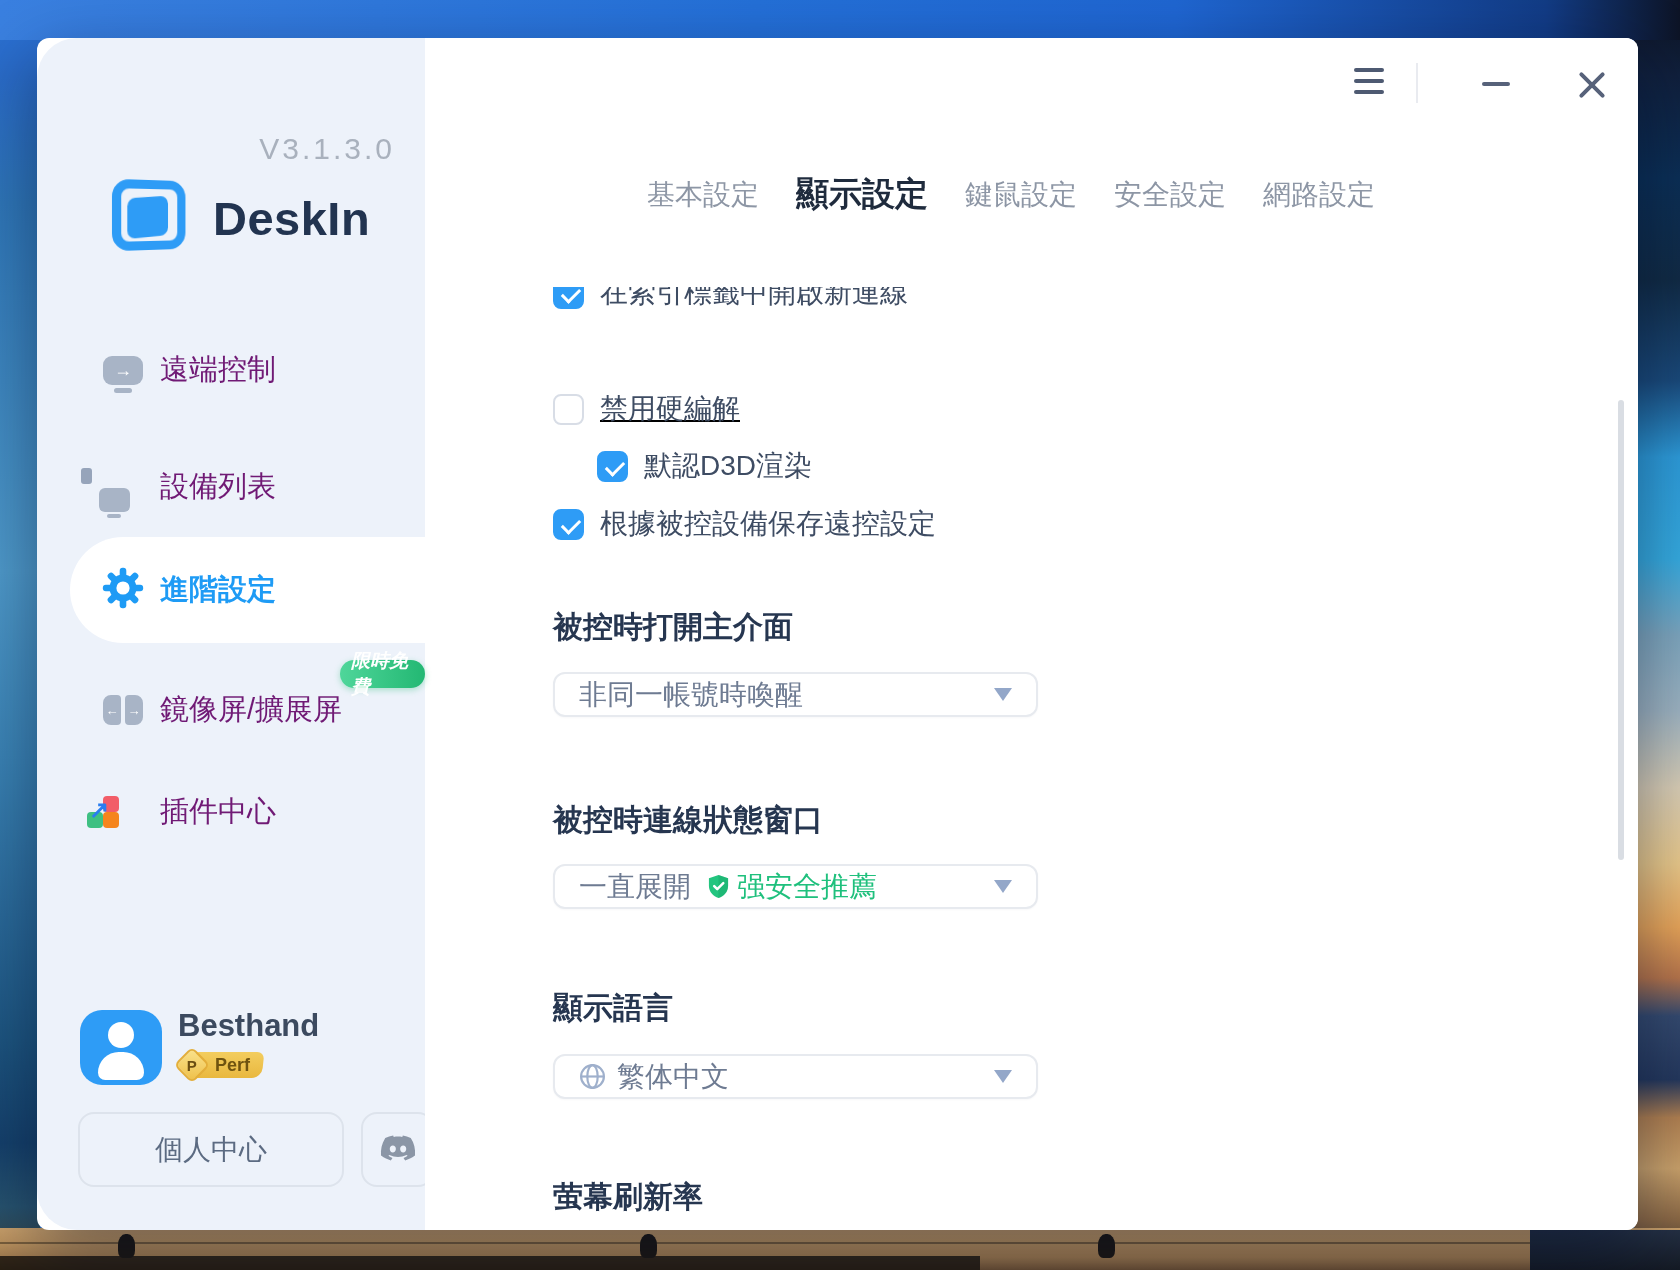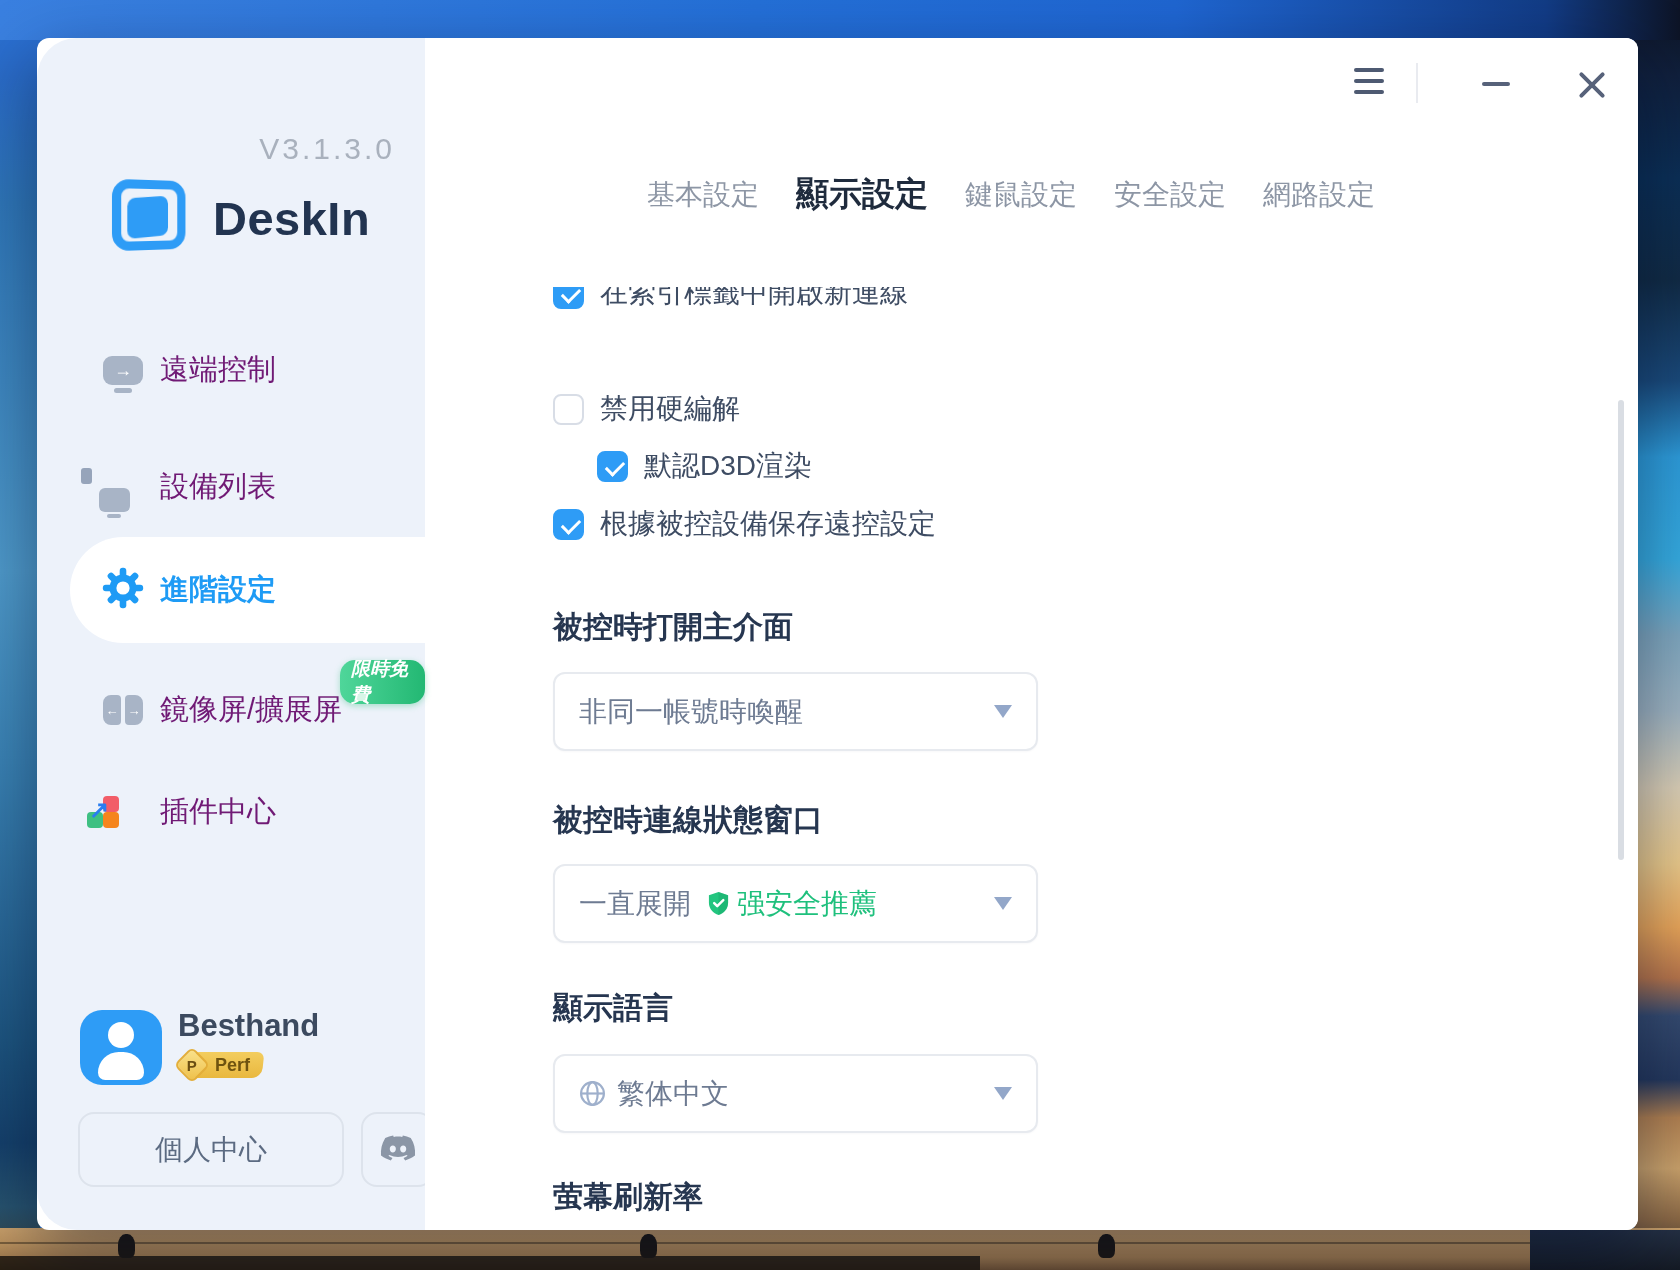--- a/index.html
+++ b/index.html
@@ -52,21 +52,21 @@
     display:flex; align-items:center; justify-content:center; }
   .ic-mirror .p.l { border-radius:8px 4px 4px 8px; }
   .ic-mirror .p.r { border-radius:4px 8px 8px 4px; }
   .ic-plugin { position:relative; width:37px; height:37px; }
   .ic-plugin i { position:absolute; width:16px; height:16px; border-radius:4px; }
   .ic-plugin .c1 { left:0; top:0; background:#f5851d; }
   .ic-plugin .c2 { right:0; top:0; background:#3ec082; }
   .ic-plugin .c3 { left:0; bottom:0; background:#f25d68; }
   .ic-plugin .c4 { right:-2px; bottom:-4px; color:#2a7df0; font-style:normal; font-weight:900; font-size:24px; line-height:20px; }
 
-  .badge-free { position:absolute; left:303px; top:622px; z-index:3; height:44px; padding:0 11px;
+  .badge-free { position:absolute; left:303px; top:622px; z-index:3; height:28px; padding:0 11px;
     background:linear-gradient(90deg,#4fd69a,#23b873); border-radius:15px; color:#fff; font-size:19px;
     font-style:italic; font-weight:700; display:flex; align-items:center; box-shadow:0 2px 6px rgba(35,184,115,.35); }
 
   .avatar { position:absolute; left:43px; top:972px; width:82px; height:75px; background:#2e9cf6; border-radius:22px; overflow:hidden; }
   .avatar::before { content:""; position:absolute; left:28px; top:12px; width:26px; height:26px; background:#fff; border-radius:50%; }
   .avatar::after { content:""; position:absolute; left:18px; top:42px; width:46px; height:28px; background:#fff; border-radius:23px 23px 8px 8px; }
   .user-name { position:absolute; left:141px; top:970px; font-size:31px; font-weight:600; color:#3c4a5f;text-align:center; }
   .perf-badge { position:absolute; left:142px; top:1012px; height:30px; display:flex; align-items:center; }
   .perf-diamond { position:relative; z-index:2; width:26px; height:26px; background:linear-gradient(135deg,#fae28c,#eec04a);
     border:2px solid #e3ae3a; border-radius:6px; transform:rotate(45deg); display:flex; align-items:center; justify-content:center; }
@@ -101,21 +101,21 @@
   .scroll-area { position:absolute; left:0; top:249px; right:0; bottom:0; overflow:hidden; }
 
   .check-row { position:absolute; left:128px; height:32px; display:flex; align-items:center; cursor:pointer; }
   .cb { width:31px; height:31px; border-radius:8px; background:#fff; border:2px solid #d8dde6; flex:none; position:relative; }
   .cb.checked { background:#2e9cf6; border-color:#2e9cf6; }
   .cb.checked::after { content:""; position:absolute; left:7px; top:8px; width:15px; height:8px;
     border-left:3.4px solid #fff; border-bottom:3.4px solid #fff; transform:rotate(-45deg); }
   .cb-label { margin-left:16px; font-size:28px; color:#3e4c63; }
 
   .sec-heading { position:absolute; left:128px; font-size:30px; font-weight:800; color:#263650; }
-  .dropdown { position:absolute; left:128px; width:485px; height:79px; border:2px solid #e7eaef; border-radius:12px;
+  .dropdown { position:absolute; left:128px; width:485px; height:45px; border:2px solid #e7eaef; border-radius:12px;
     background:#fff; display:flex; align-items:center; padding:0 24px; cursor:pointer; box-shadow:0 1px 2px rgba(30,40,70,.03); }
   .dd-value { font-size:28px; color:#6e7b92; }
   .caret { position:absolute; right:24px; width:0; height:0; border-left:9px solid transparent;
     border-right:9px solid transparent; border-top:13px solid #93a7c9; }
   .dd-tag { display:flex; align-items:center; gap:7px; margin-left:16px; }
   .dd-tag span { font-size:28px; color:#1fc07d; }
   .dd-globe { margin-right:11px; display:flex; }
 
   .scrollbar { position:absolute; left:1193px; top:362px; width:6px; height:460px; background:#d9dde3; border-radius:3px; cursor:pointer; }
 </style>
@@ -238,21 +238,21 @@
       <span class="tab">安全設定</span>
       <span class="tab">網路設定</span>
     </div>
 
     <div class="scroll-area">
 
       <div class="check-row" style="top:-10px;">
         <span class="cb checked"></span>
         <span class="cb-label">在索引標籤中開啟新連線</span>
       </div>
-      <div class="check-row" style="top:106px;">
+      <div class="check-row" style="top:106px;text-decoration:underline;">
         <span class="cb"></span>
         <span class="cb-label">禁用硬編解</span>
       </div>
       <div class="check-row" style="top:163px;padding-left:44px;">
         <span class="cb checked"></span>
         <span class="cb-label">默認D3D渲染</span>
       </div>
       <div class="check-row" style="top:221px;">
         <span class="cb checked"></span>
         <span class="cb-label">根據被控設備保存遠控設定</span>

